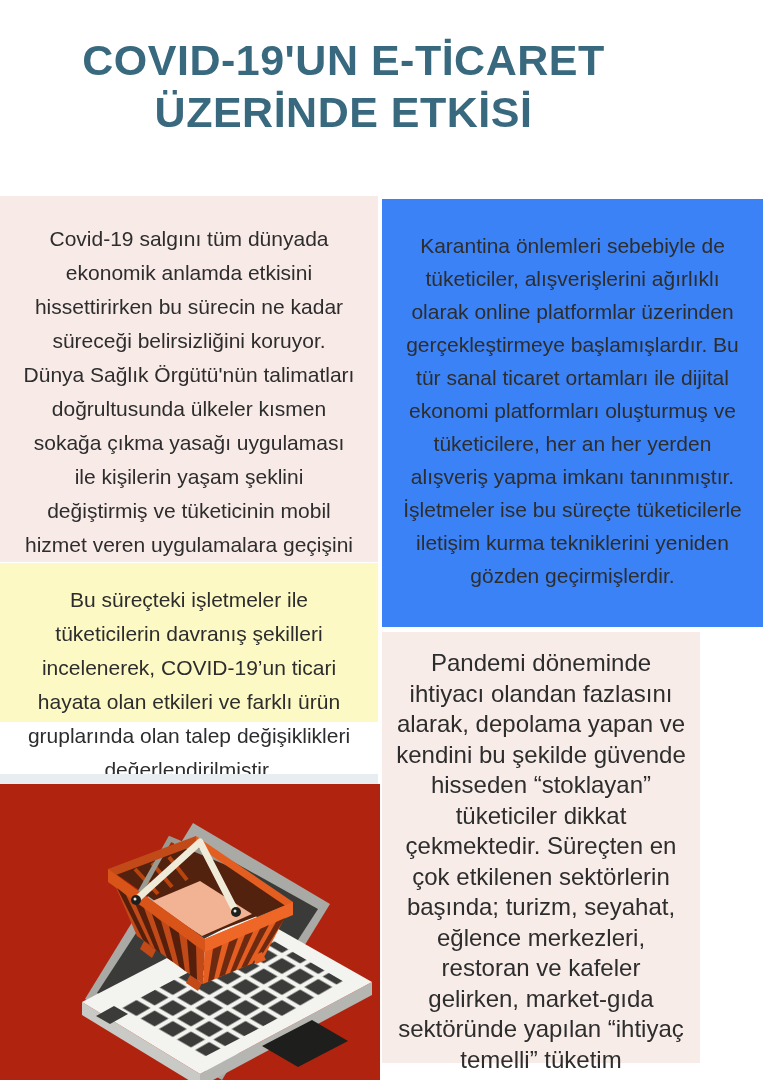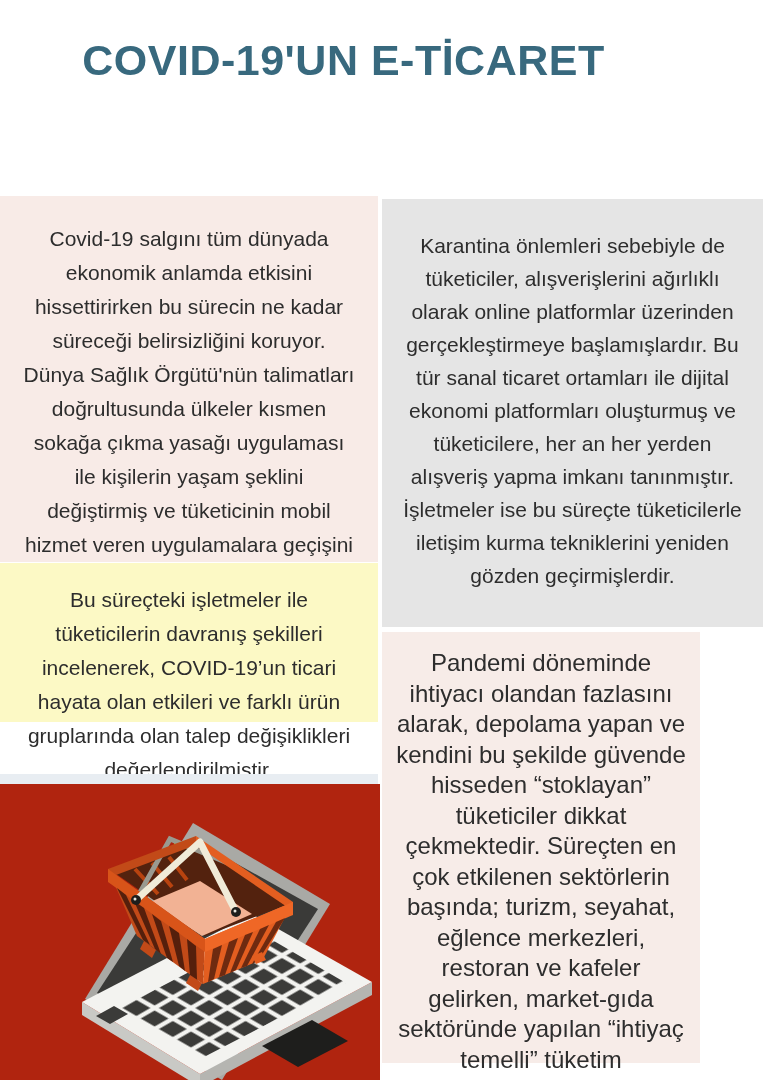--- a/index.html
+++ b/index.html
@@ -15,21 +15,21 @@
   .block{
     position:absolute;box-sizing:border-box;text-align:center;
     color:#2d2d2d;
   }
   .block p{margin:0;}
   .blk-intro{
     left:0;top:196px;width:378px;height:366px;background:#f8ebe7;
     padding:26px 22px 0 22px;font-size:21px;line-height:34px;
   }
   .blk-quarantine{
-    left:382px;top:199px;width:381px;height:428px;background:#e5e5e5;
+    left:382px;top:199px;width:381px;height:428px;background:#3b82f6;
     padding:30px 16px 0 16px;font-size:21px;line-height:33px;
   }
   .blk-study{
     left:0;top:563px;width:378px;height:159px;background:#fcf9c5;
     padding:20px 26px 0 26px;font-size:21px;line-height:34px;
   }
   .gap-strip{
     position:absolute;left:0;top:774px;width:378px;height:10px;background:#e8edf2;
   }
   .blk-image{
@@ -41,20 +41,21 @@
   }
   svg{display:block;}
 </style>
 </head>
 <body>
 
 <div class="page">
 
   <div class="title">
     <div>COVID-19'UN E-TİCARET</div>
+    <div>ÜZERİNDE ETKİSİ</div>
   </div>
 
   <div class="block blk-intro">
     <p>Covid-19 salgını tüm dünyada ekonomik anlamda etkisini hissettirirken bu sürecin ne kadar süreceği belirsizliğini koruyor. Dünya Sağlık Örgütü'nün talimatları doğrultusunda ülkeler kısmen sokağa çıkma yasağı uygulaması ile kişilerin yaşam şeklini değiştirmiş ve tüketicinin mobil hizmet veren uygulamalara geçişini teşvik etmiştir</p>
   </div>
 
   <div class="block blk-quarantine">
     <p>Karantina önlemleri sebebiyle de tüketiciler, alışverişlerini ağırlıklı olarak online platformlar üzerinden gerçekleştirmeye başlamışlardır. Bu tür sanal ticaret ortamları ile dijital ekonomi platformları oluşturmuş ve tüketicilere, her an her yerden alışveriş yapma imkanı tanınmıştır. İşletmeler ise bu süreçte tüketicilerle iletişim kurma tekniklerini yeniden gözden geçirmişlerdir.</p>
   </div>
 

